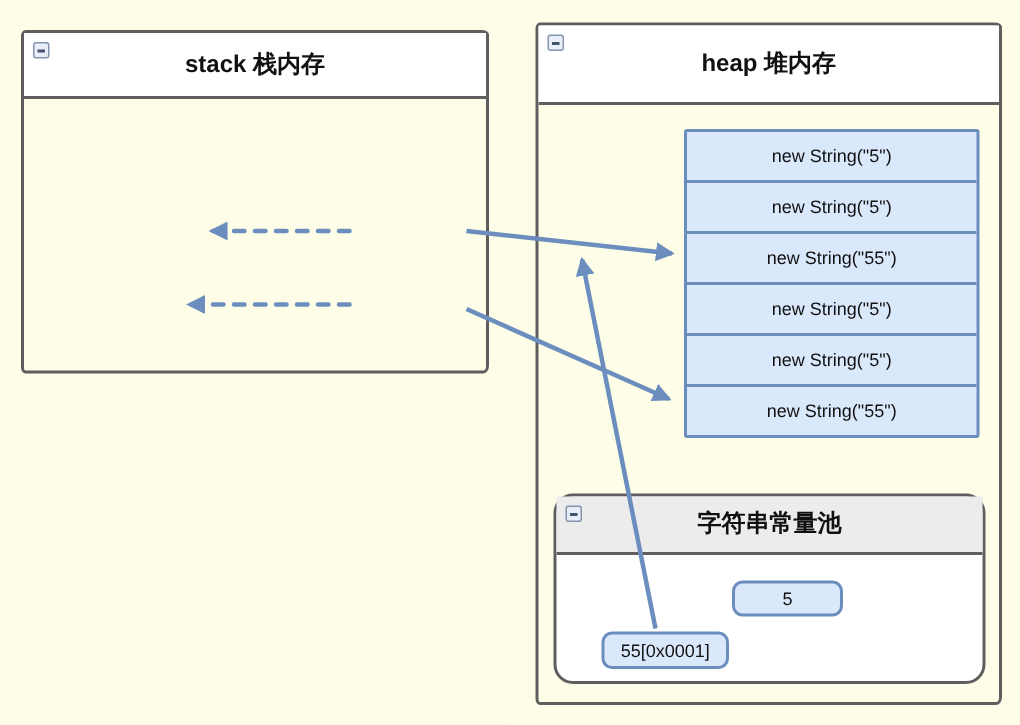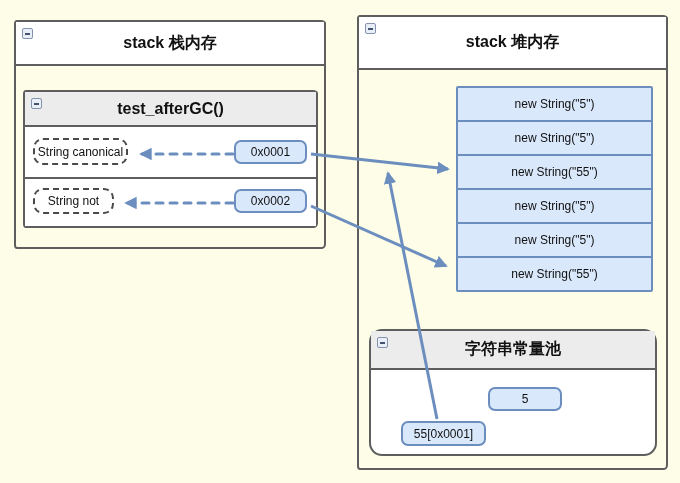--- a/index.html
+++ b/index.html
@@ -99,43 +99,27 @@
 
   <div class="group-box" style="left:14px;top:20px;width:312px;height:229px;">
     <div class="title-bar white" style="height:44px;">
       <span class="collapse-btn">
           <span class="minus"></span>
         </span>
       <span class="title-text">stack 栈内存</span>
     </div>
   </div>
 
-  <div class="group-box solid-bg" style="left:23px;top:90px;width:295px;height:138px;">
-    <div class="title-bar gray" style="height:35px;">
-      <span class="collapse-btn">
-          <span class="minus"></span>
-        </span>
-      <span class="title-text">test_afterGC()</span>
-    </div>
-    <div class="frame-row divider" style="height:52px;">
-      <div class="dashed-node" style="left:8px;top:11px;width:95px;height:27px;">String canonical</div>
-      <div class="blue-node" style="left:209px;top:13px;width:73px;height:24px;">0x0001</div>
-    </div>
-    <div class="frame-row" style="height:47px;">
-      <div class="dashed-node" style="left:8px;top:9px;width:81px;height:26px;">String not</div>
-      <div class="blue-node" style="left:209px;top:10px;width:73px;height:24px;">0x0002</div>
-    </div>
-  </div>
 
   <div class="group-box" style="left:357px;top:15px;width:311px;height:455px;">
     <div class="title-bar white" style="height:53px;">
       <span class="collapse-btn">
           <span class="minus"></span>
         </span>
-      <span class="title-text">stack 堆内存</span>
+      <span class="title-text">heap 堆内存</span>
     </div>
   </div>
 
   <div class="cell-stack" style="left:456px;top:86px;width:197px;">
     <div class="cell">new String("5")</div>
     <div class="cell">new String("5")</div>
     <div class="cell">new String("55")</div>
     <div class="cell">new String("5")</div>
     <div class="cell">new String("5")</div>
     <div class="cell">new String("55")</div>

